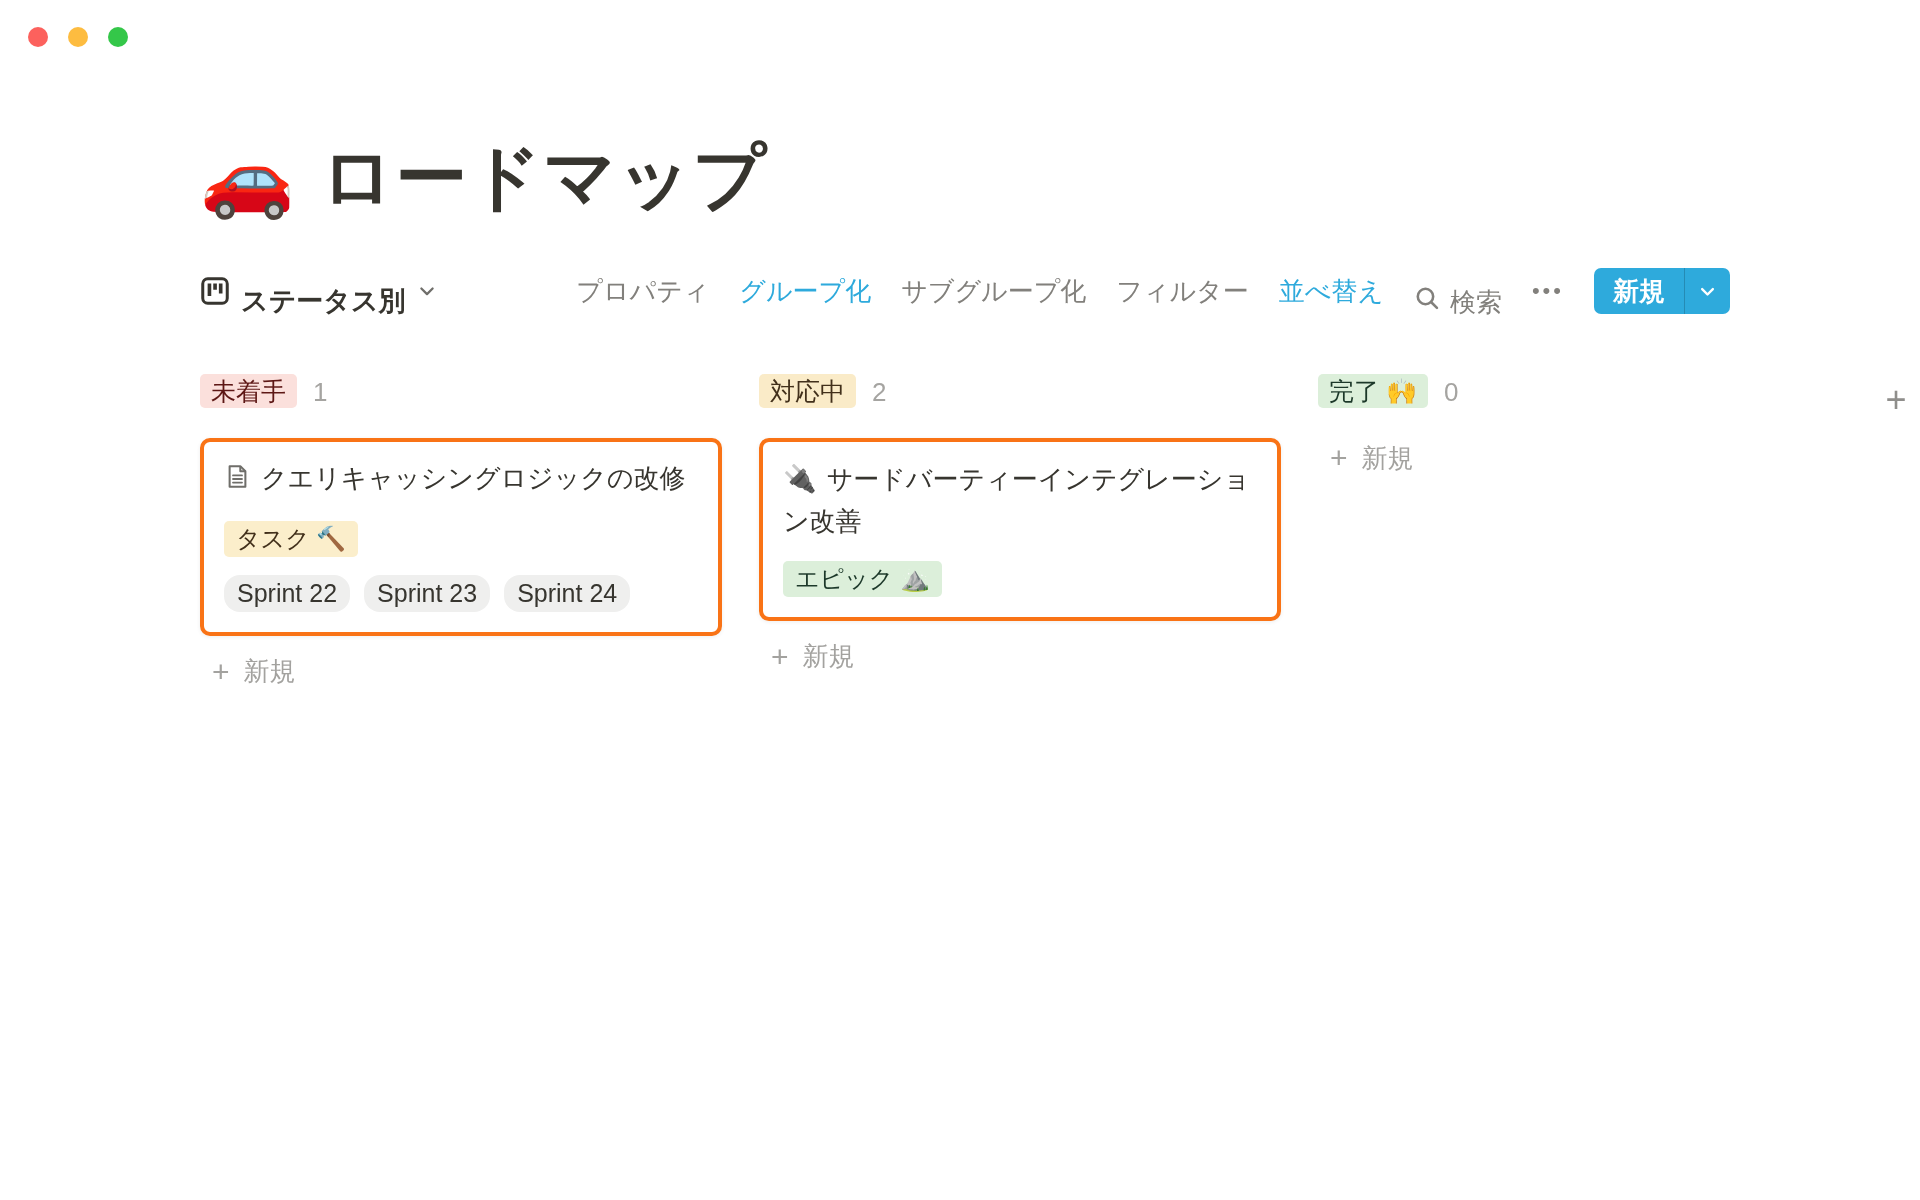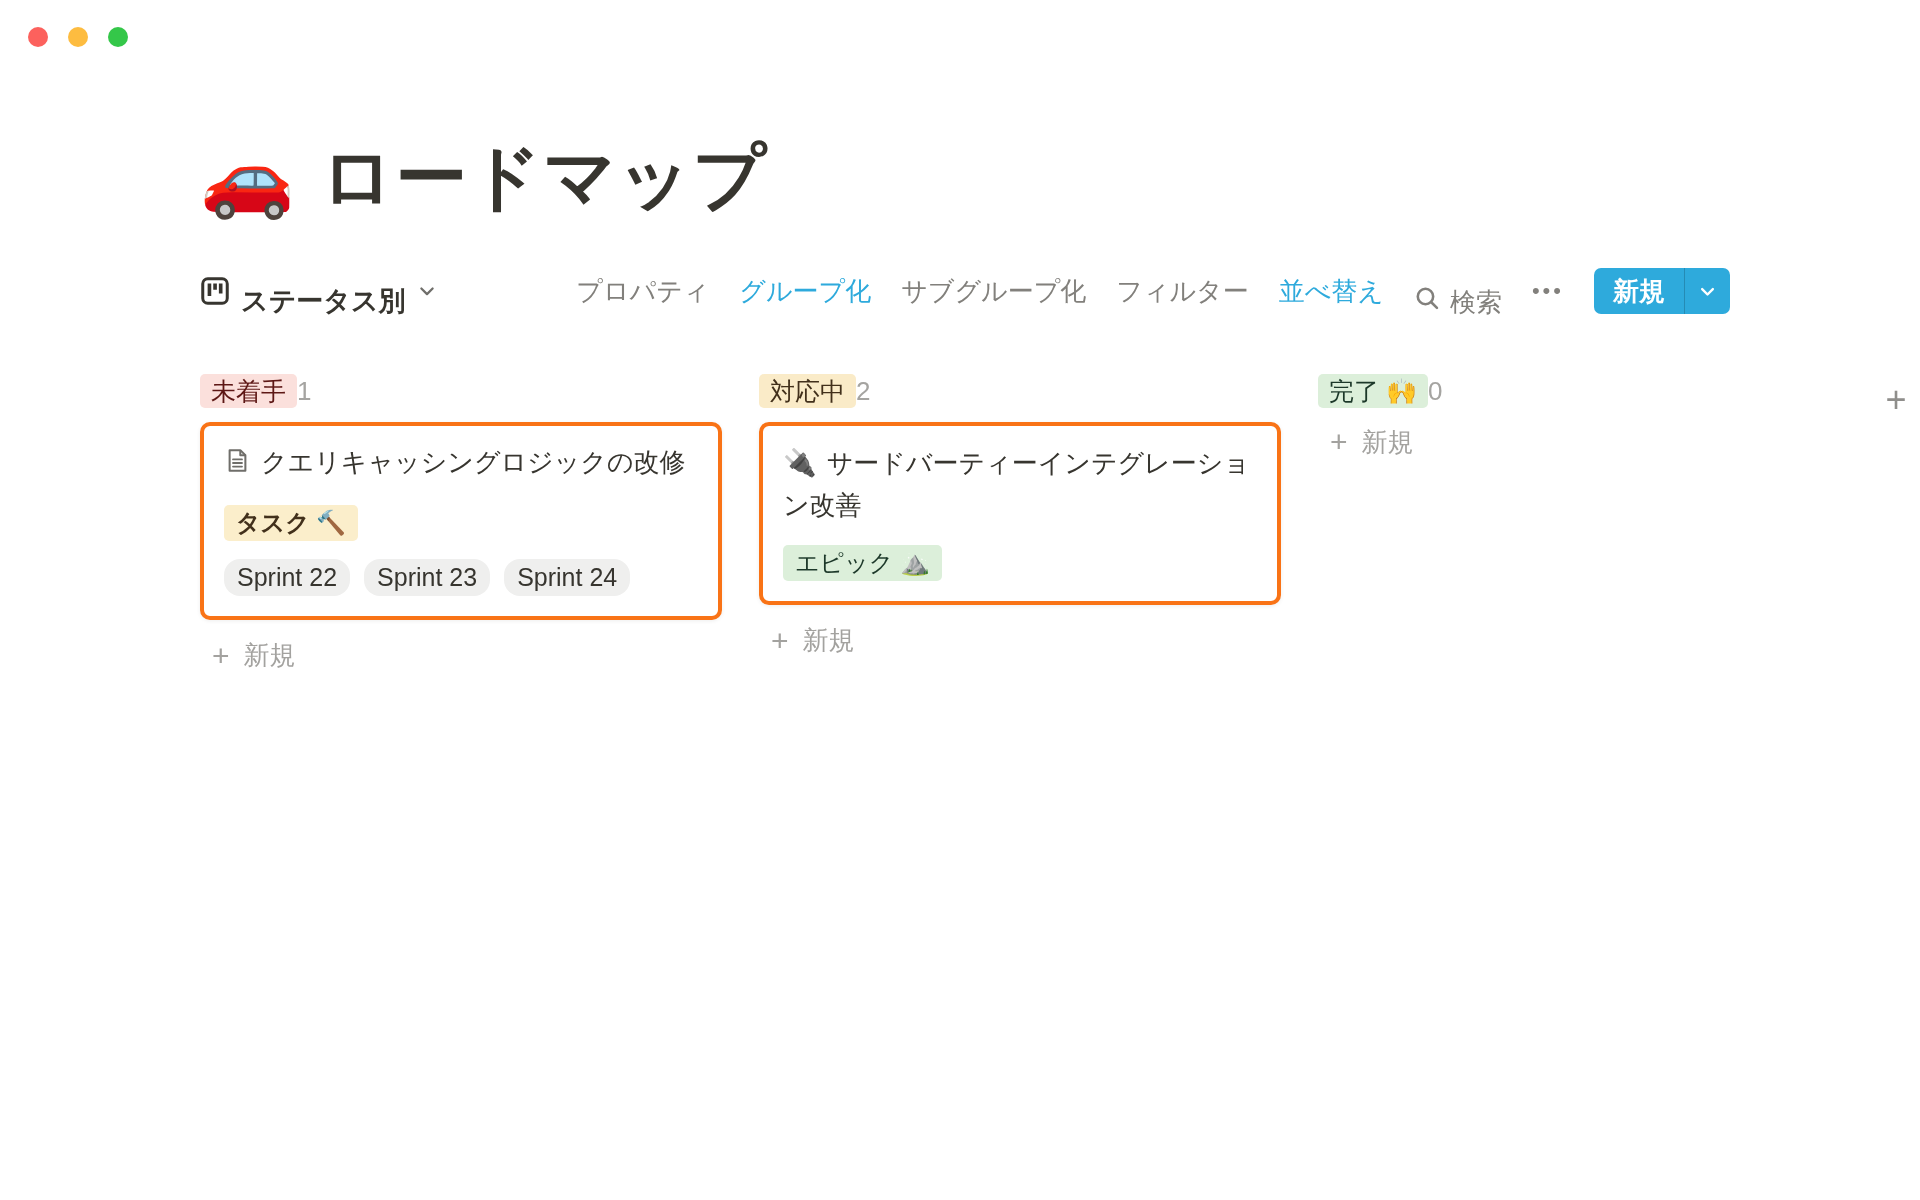--- a/index.html
+++ b/index.html
@@ -31,34 +31,34 @@
   .tb-search { display: flex; align-items: center; gap: 9px; color: #82807c; cursor: pointer; margin-top: 22px; }
   .tb-search span { font-size: 26px; }
   .tb-more { font-size: 22px; color: #82807c; letter-spacing: 3px; cursor: pointer; }
   .new-btn { display: flex; align-items: stretch; background: #2eaadc; border-radius: 7px; overflow: hidden; cursor: pointer; height: 46px; }
   .new-btn .new-label { color: #ffffff; font-size: 26px; font-weight: 700; display: flex; align-items: center; padding: 0 19px; }
   .new-btn .new-caret { display: flex; align-items: center; padding: 0 13px; border-left: 1px solid rgba(0,0,0,0.18); }
 
   
   .board { margin-top: 60px; display: flex; gap: 37px; align-items: flex-start; }
   .column { width: 522px; flex: none; }
-  .col-header { display: flex; align-items: center; height: 34px; margin-bottom: 14px; }
+  .col-header { display: flex; align-items: flex-end; gap: 16px; height: 34px; margin-bottom: 30px; }
   .status-badge { display: inline-flex; align-items: center; height: 34px; padding: 0 11px; border-radius: 5px; font-size: 25px; font-weight: 500; }
   .badge-red    { background: #fbe0dc; color: #5d1715; }
   .badge-yellow { background: #faebc8; color: #42301b; }
   .badge-green  { background: #dcefda; color: #1c3829; }
   .col-count { font-size: 26px; color: #a5a4a1; }
 
   .card { background: #ffffff; border: 4px solid #f97316; border-radius: 10px; box-shadow: 0 1px 4px rgba(15,15,15,0.07); padding: 16px 20px 20px 20px; margin-bottom: 16px; cursor: pointer; }
   .card-title { font-size: 26px; font-weight: 500; line-height: 1.6; color: #37352f; }
   .card-title .doc-icon { display: inline-block; vertical-align: -3px; margin-right: 10px; }
   .card-title .card-emoji { font-size: 27px; margin-right: 10px; }
   .tag-row { margin-top: 18px; display: flex; flex-wrap: wrap; gap: 14px; }
   .tag { display: inline-flex; align-items: center; height: 36px; padding: 0 12px; border-radius: 5px; font-size: 24px; white-space: nowrap; }
-  .tag-yellow { background: #fbeecb; color: #42301b; font-weight: bold; }
+  .tag-yellow { background: #fbeecb; color: #42301b; }
   .tag-red    { background: #fbe4e0; color: #5d1715; }
   .tag-green  { background: #dcefda; color: #1c3829; }
   .pill { display: inline-flex; align-items: center; height: 37px; padding: 0 13px; border-radius: 16px; font-size: 25px; background: #efefee; color: #37352f; white-space: nowrap; }
 
   .add-card-btn { display: flex; align-items: center; gap: 14px; color: #a3a29f; font-size: 26px; margin-top: 10px; padding-left: 12px; cursor: pointer; height: 40px; }
   .add-card-btn .plus { font-size: 30px; font-weight: 300; line-height: 1; }
   .col-done .add-card-btn { margin-top: 14px; }
 
   .add-group-btn { position: absolute; top: 382px; right: 6px; width: 36px; height: 36px; display: flex; align-items: center; justify-content: center; color: #8f8e8b; font-size: 36px; font-weight: 300; cursor: pointer; }
 </style>

